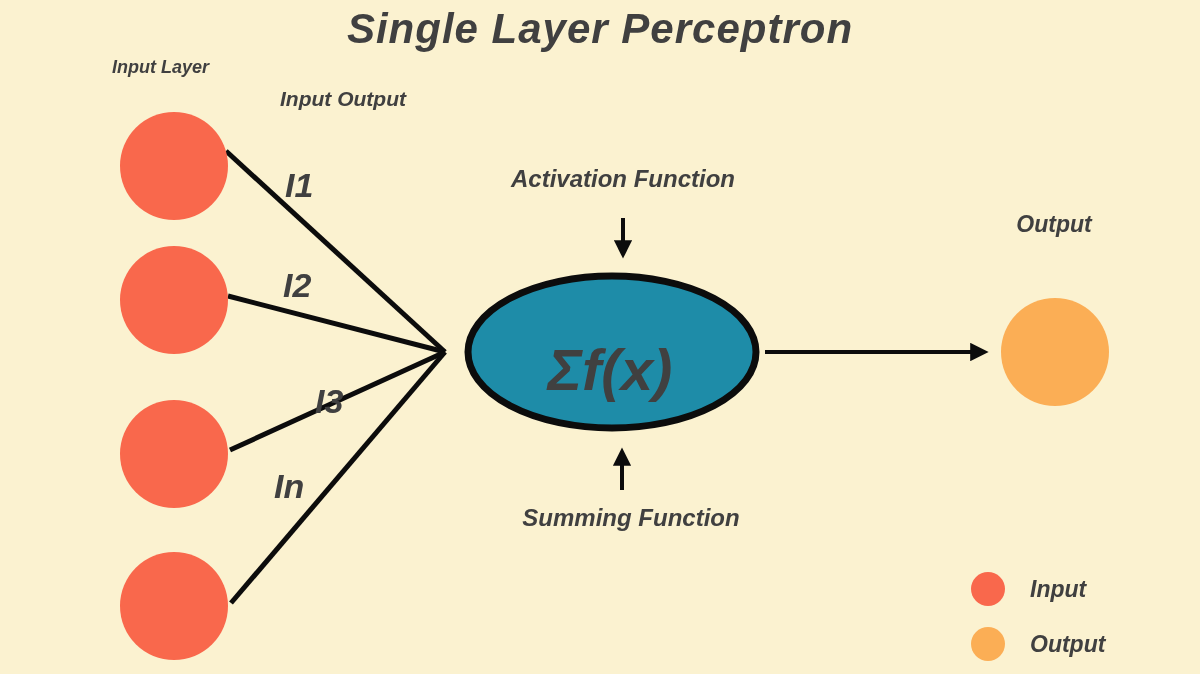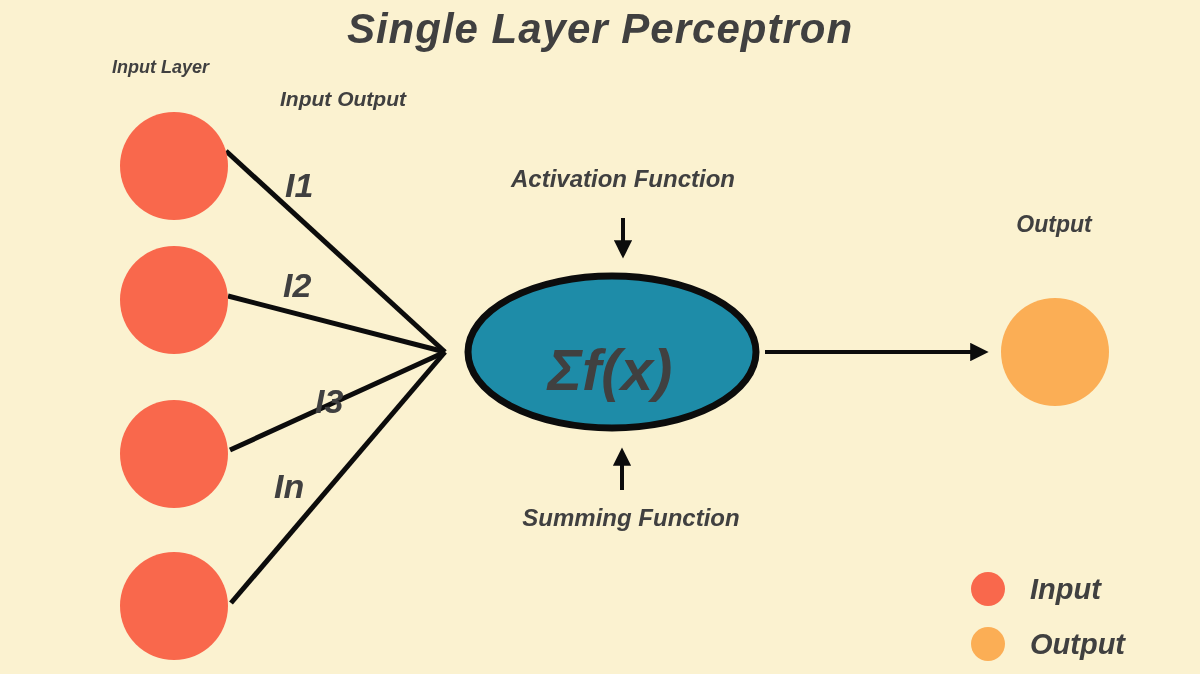--- a/index.html
+++ b/index.html
@@ -91,21 +91,21 @@
   .legend-row + .legend-row { margin-top: 21px; }
   .swatch {
     width: 34px; height: 34px;
     border-radius: 50%;
     flex: 0 0 auto;
   }
   .swatch-input  { background: #F9684C; }
   .swatch-output { background: #FBAE55; }
   .legend-text {
     margin-left: 25px;
-    font-size: 29px;
+    font-size: 23px;
     font-weight: bold;
     font-style: italic;
     line-height: 1;
   }
 </style>
 </head>
 <body>
 
 <div class="canvas">
 

